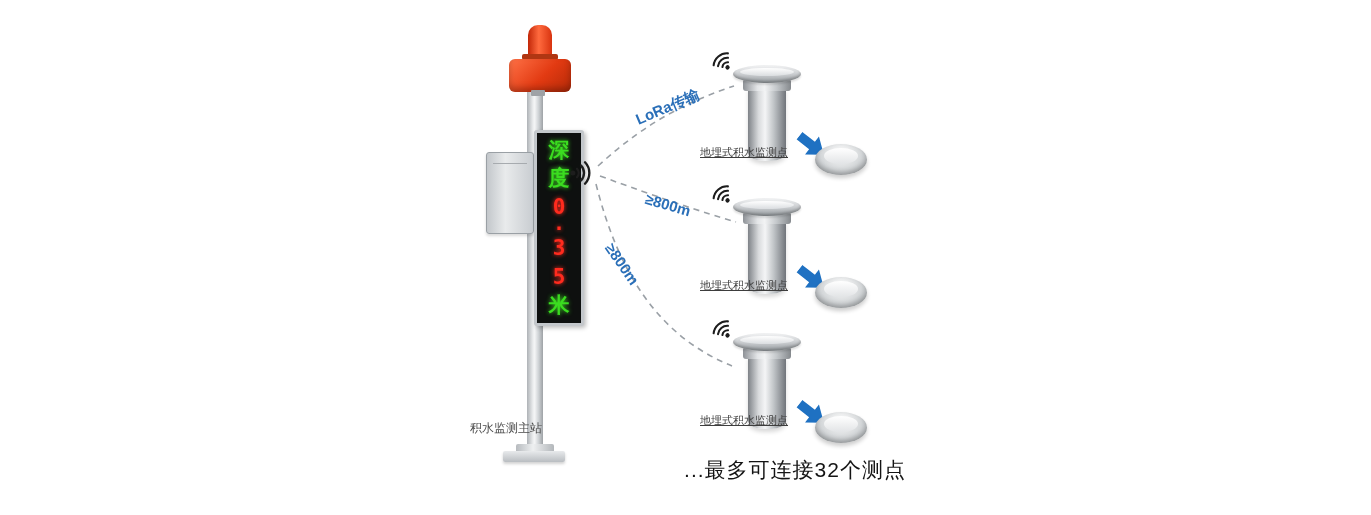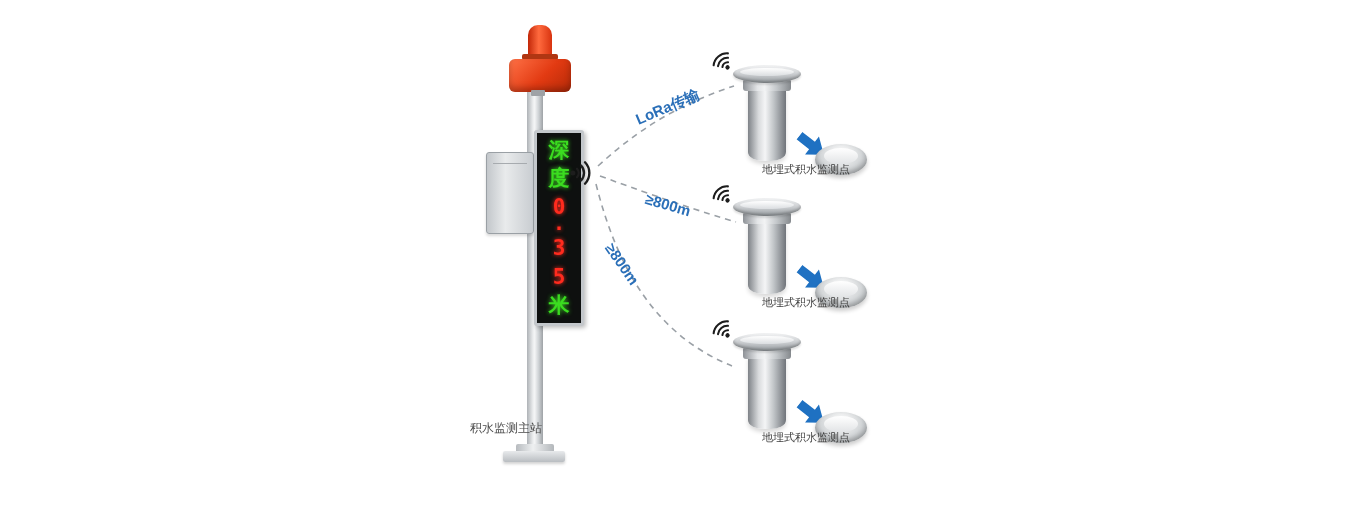--- a/index.html
+++ b/index.html
@@ -119,22 +119,22 @@
   .disc {
     position:absolute; left:115px; top:99px; width:52px; height:31px; border-radius:50%;
     background:radial-gradient(ellipse at 50% 30%, #fdfdfd, #d4d7d9 55%, #9ea3a7);
     box-shadow:0 3px 4px rgba(0,0,0,.2), inset 0 -3px 5px rgba(0,0,0,.22);
   }
   .disc::after {
     content:""; position:absolute; left:9px; top:4px; right:9px; bottom:11px; border-radius:50%;
     background:linear-gradient(180deg,#ffffff,#e2e4e6);
   }
   .sensor-label {
-    position:absolute; left:0; top:117px; width:150px; text-align:right;
-    font-size:11px; color:#3d3d3d;
+    position:absolute; left:0; top:100px; width:150px; text-align:left;
+    font-size:11px; color:#3d3d3d;text-decoration:underline;
   }
 
   
   .caption {
     position:absolute; left:665px; top:456px; width:260px; text-align:center;
     font-size:21px; font-weight:500; color:#141414; letter-spacing:1px;
   }
 </style>
 </head>
 <body>
@@ -237,14 +237,15 @@
     <div class="flange"></div>
     <span class="arrow-wrap">
       <svg viewBox="0 0 34 26">
         <polygon points="0,8 17,8 17,1 33,13 17,25 17,18 0,18"></polygon>
       </svg>
     </span>
     <div class="disc"></div>
     <div class="sensor-label">地埋式积水监测点</div>
   </div>
 
+  <div class="caption">...最多可连接32个测点</div>
 
 </div>
 
 </body></html>

